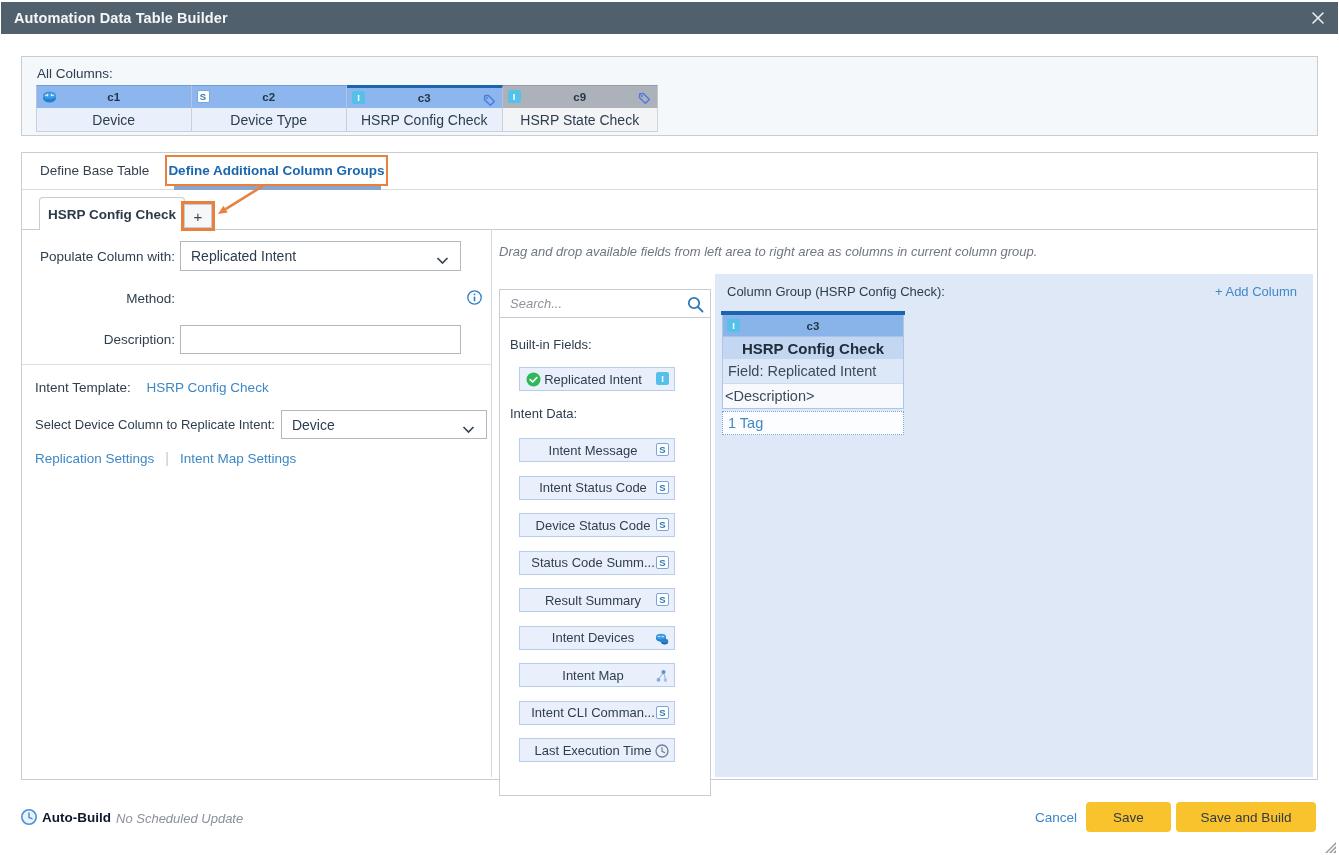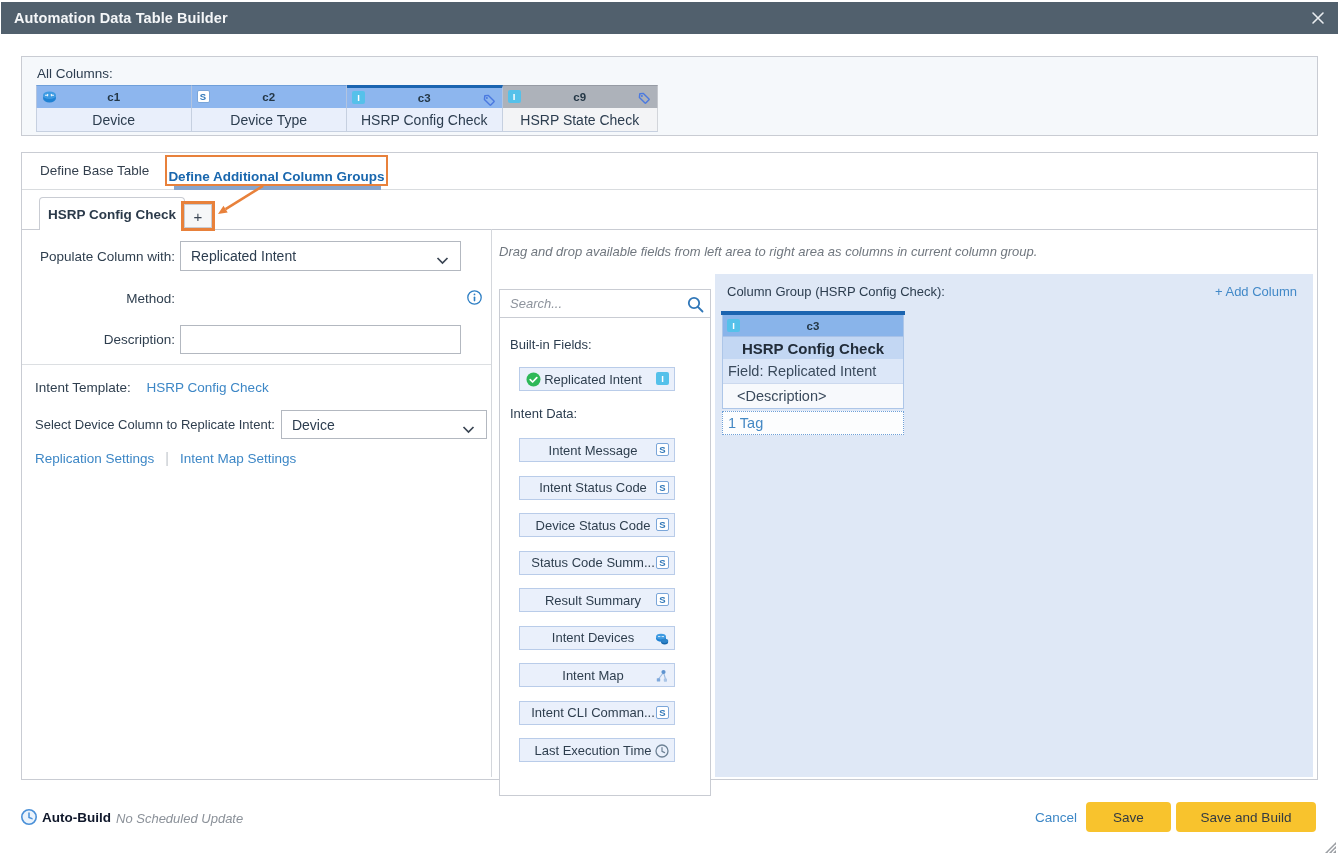--- a/index.html
+++ b/index.html
@@ -35,21 +35,21 @@
   .badge-i { width:13px; height:13px; background:#55c1ea; border-radius:2px;
     color:#ffffff; font-size:9.5px; font-weight:700; display:flex; align-items:center; justify-content:center; }
 
   
   .panel { position:absolute; left:21px; top:152px; width:1297px; height:628px;
     border:1px solid #c9ccd3; background:#ffffff; }
   .tabs-border { position:absolute; left:0; top:36px; width:100%; height:1px; background:#d9dcdf; }
   .tab-base { position:absolute; left:18px; top:0; height:36px; line-height:36px;
     font-size:13.5px; color:#333f4d; cursor:pointer; }
   .tab-active-box { position:absolute; left:143px; top:2px; width:223px; height:31px;
-    border:2px solid #e8813b; display:flex; align-items:flex-end; justify-content:center; cursor:pointer; z-index:3; }
+    border:2px solid #e8813b; display:flex; align-items:center; justify-content:center; cursor:pointer; z-index:3; }
   .tab-active-box span { font-size:13.5px; font-weight:700; color:#1967ae; white-space:nowrap; }
   .tab-underline { position:absolute; left:152px; top:33px; width:207px; height:4px; background:#87a5cd; z-index:2; }
   .subtab-border { position:absolute; left:0; top:76px; width:100%; height:1px; background:#c9ccd3; }
   .subtab { position:absolute; left:17px; top:44px; width:146px; height:33px; background:#ffffff;
     border:1px solid #c9ccd3; border-bottom:none; border-radius:4px 4px 0 0; z-index:2;
     display:flex; align-items:center; justify-content:center; font-size:13.5px; font-weight:700; color:#2b3a4a; cursor:pointer; }
   .plus-wrap { position:absolute; left:159px; top:48px; width:34px; height:30px;
     border:3px solid #e8813b; z-index:3; }
   .plus-btn { width:100%; height:100%; background:#f6f7f8; border:1px solid #c9ccd3;
     font-size:15px; color:#3a4553; display:flex; align-items:center; justify-content:center; cursor:pointer;
@@ -108,21 +108,21 @@
   .cg-add { position:absolute; right:16px; top:10px; font-size:13px; color:#4289c8; cursor:pointer; }
   .card { position:absolute; left:7px; top:37px; width:182px; }
   .card-main { border-left:1px solid #adc6e8; border-right:1px solid #adc6e8; border-bottom:1px solid #adc6e8; }
   .card-bar { height:4px; background:#1b64b0; margin:0 -1px; }
   .card-r1 { height:21px; background:#89b4ea; position:relative; display:flex; align-items:center; justify-content:center; }
   .card-r1 .badge-i { position:absolute; left:4px; top:4px; }
   .card-r1 .cid { font-size:11.5px; font-weight:700; color:#243746; }
   .card-r2 { height:23px; background:#c3d7f3; border-top:1px solid #a8c2e8; display:flex; align-items:center; justify-content:center;
     font-size:15px; font-weight:700; color:#222d3a; }
   .card-r3 { height:24px; background:#dce7f8; display:flex; align-items:center; padding-left:5px; font-size:14.5px; color:#3a4a5c; }
-  .card-r4 { height:25px; background:#f7f9fc; border-top:1px solid #ccd9ee; display:flex; align-items:center; padding-left:14px;
+  .card-r4 { height:25px; background:#f7f9fc; border-top:1px solid #ccd9ee; display:flex; align-items:center; padding-left:2px;
     font-size:14.5px; color:#3a4a5c; }
   .card-tags { margin-top:2px; height:24px; border:1px dotted #6fa0d8; background:#fcfdfe;
     display:flex; align-items:center; padding-left:5px; font-size:14.5px; color:#4488c4; cursor:pointer; }
 
   
   .fclock { position:absolute; left:21px; top:809px; width:16px; height:16px; }
   .autobuild { position:absolute; left:42px; top:810px; font-size:13.5px; color:#0f172a; cursor:pointer;font-weight:bold; }
   .sched { position:absolute; left:116px; top:811px; font-size:13px; font-style:italic; color:#8b9199; }
   .cancel { position:absolute; left:1035px; top:810px; font-size:13.5px; color:#3d87c6; cursor:pointer; }
   .btn-yellow { position:absolute; top:802px; height:30px; background:#f8c32d; border:none; border-radius:4px;

